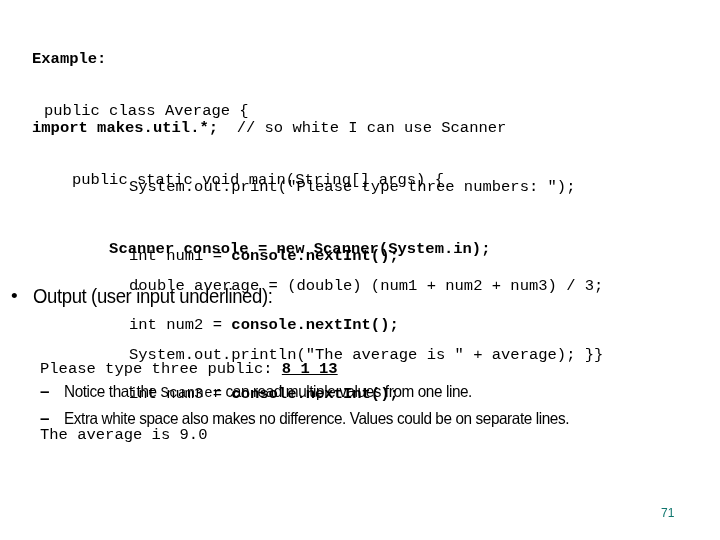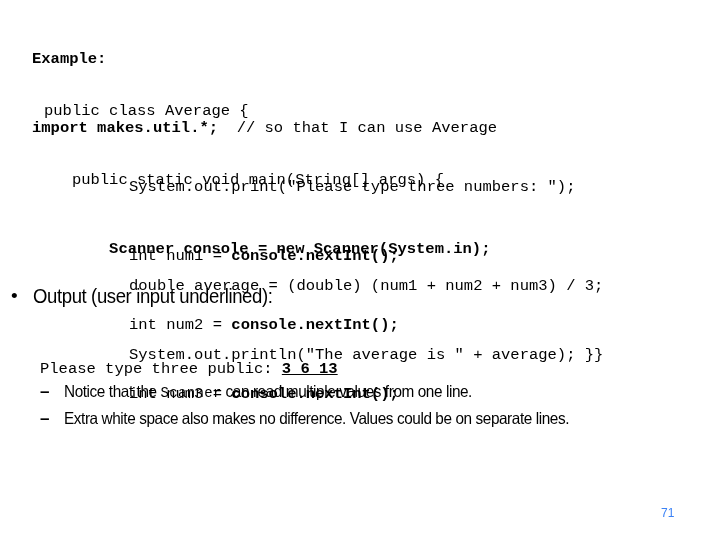--- a/index.html
+++ b/index.html
@@ -126,31 +126,31 @@
   }
 
   
   .page-number {
     position: absolute;
     left: 661px;
     top: 506px;
     font-family: "Liberation Sans", sans-serif;
     font-size: 12px;
     line-height: 15px;
-    color: #3b82f6;
+    color: #0f766e;
   }
 </style>
 </head>
 <body>
 
 <div class="slide">
 
   <div class="code-block grp-head">
     <div class="code-line bold">Example:</div>
-    <div class="code-line"><span class="b">import makes.util.*;</span><span>  // so that I can use Average</span></div>
+    <div class="code-line"><span class="b">import makes.util.*;</span><span>  // so white I can use Scanner</span></div>
   </div>
 
   <div class="code-block grp-class">
     <div class="code-line">public class Average {</div>
     <div class="code-line">   public static void main(String[] args) {</div>
     <div class="code-line bold">       Scanner console = new Scanner(System.in);</div>
   </div>
 
   <div class="code-block grp-body">
     <div class="code-line">System.out.print("Please type three numbers: ");</div>
@@ -163,21 +163,22 @@
     <div class="code-line">double average = (double) (num1 + num2 + num3) / 3;</div>
     <div class="code-line">System.out.println("The average is " + average); }}</div>
   </div>
 
   <div class="bullet-row">
     <span class="bullet-dot">•</span>
     <span class="bullet-text">Output (user input underlined):</span>
   </div>
 
   <div class="console-out">
-    <div><span>Please type three public: </span><span class="userinput">3 6 13</span></div>
+    <div><span>Please type three public: </span><span class="userinput">8 1 13</span></div>
+    <div>The average is 9.0</div>
   </div>
 
   <div class="sub-list">
     <div class="sub-row">
       <span class="sub-dash">–</span>
       <span class="sub-text"><span>Notice that the </span><span class="mono">Scanner</span><span> can read multiple values from one line.</span></span>
     </div>
     <div class="sub-row">
       <span class="sub-dash">–</span>
       <span class="sub-text">Extra white space also makes no difference.  Values could be on separate lines.</span>

